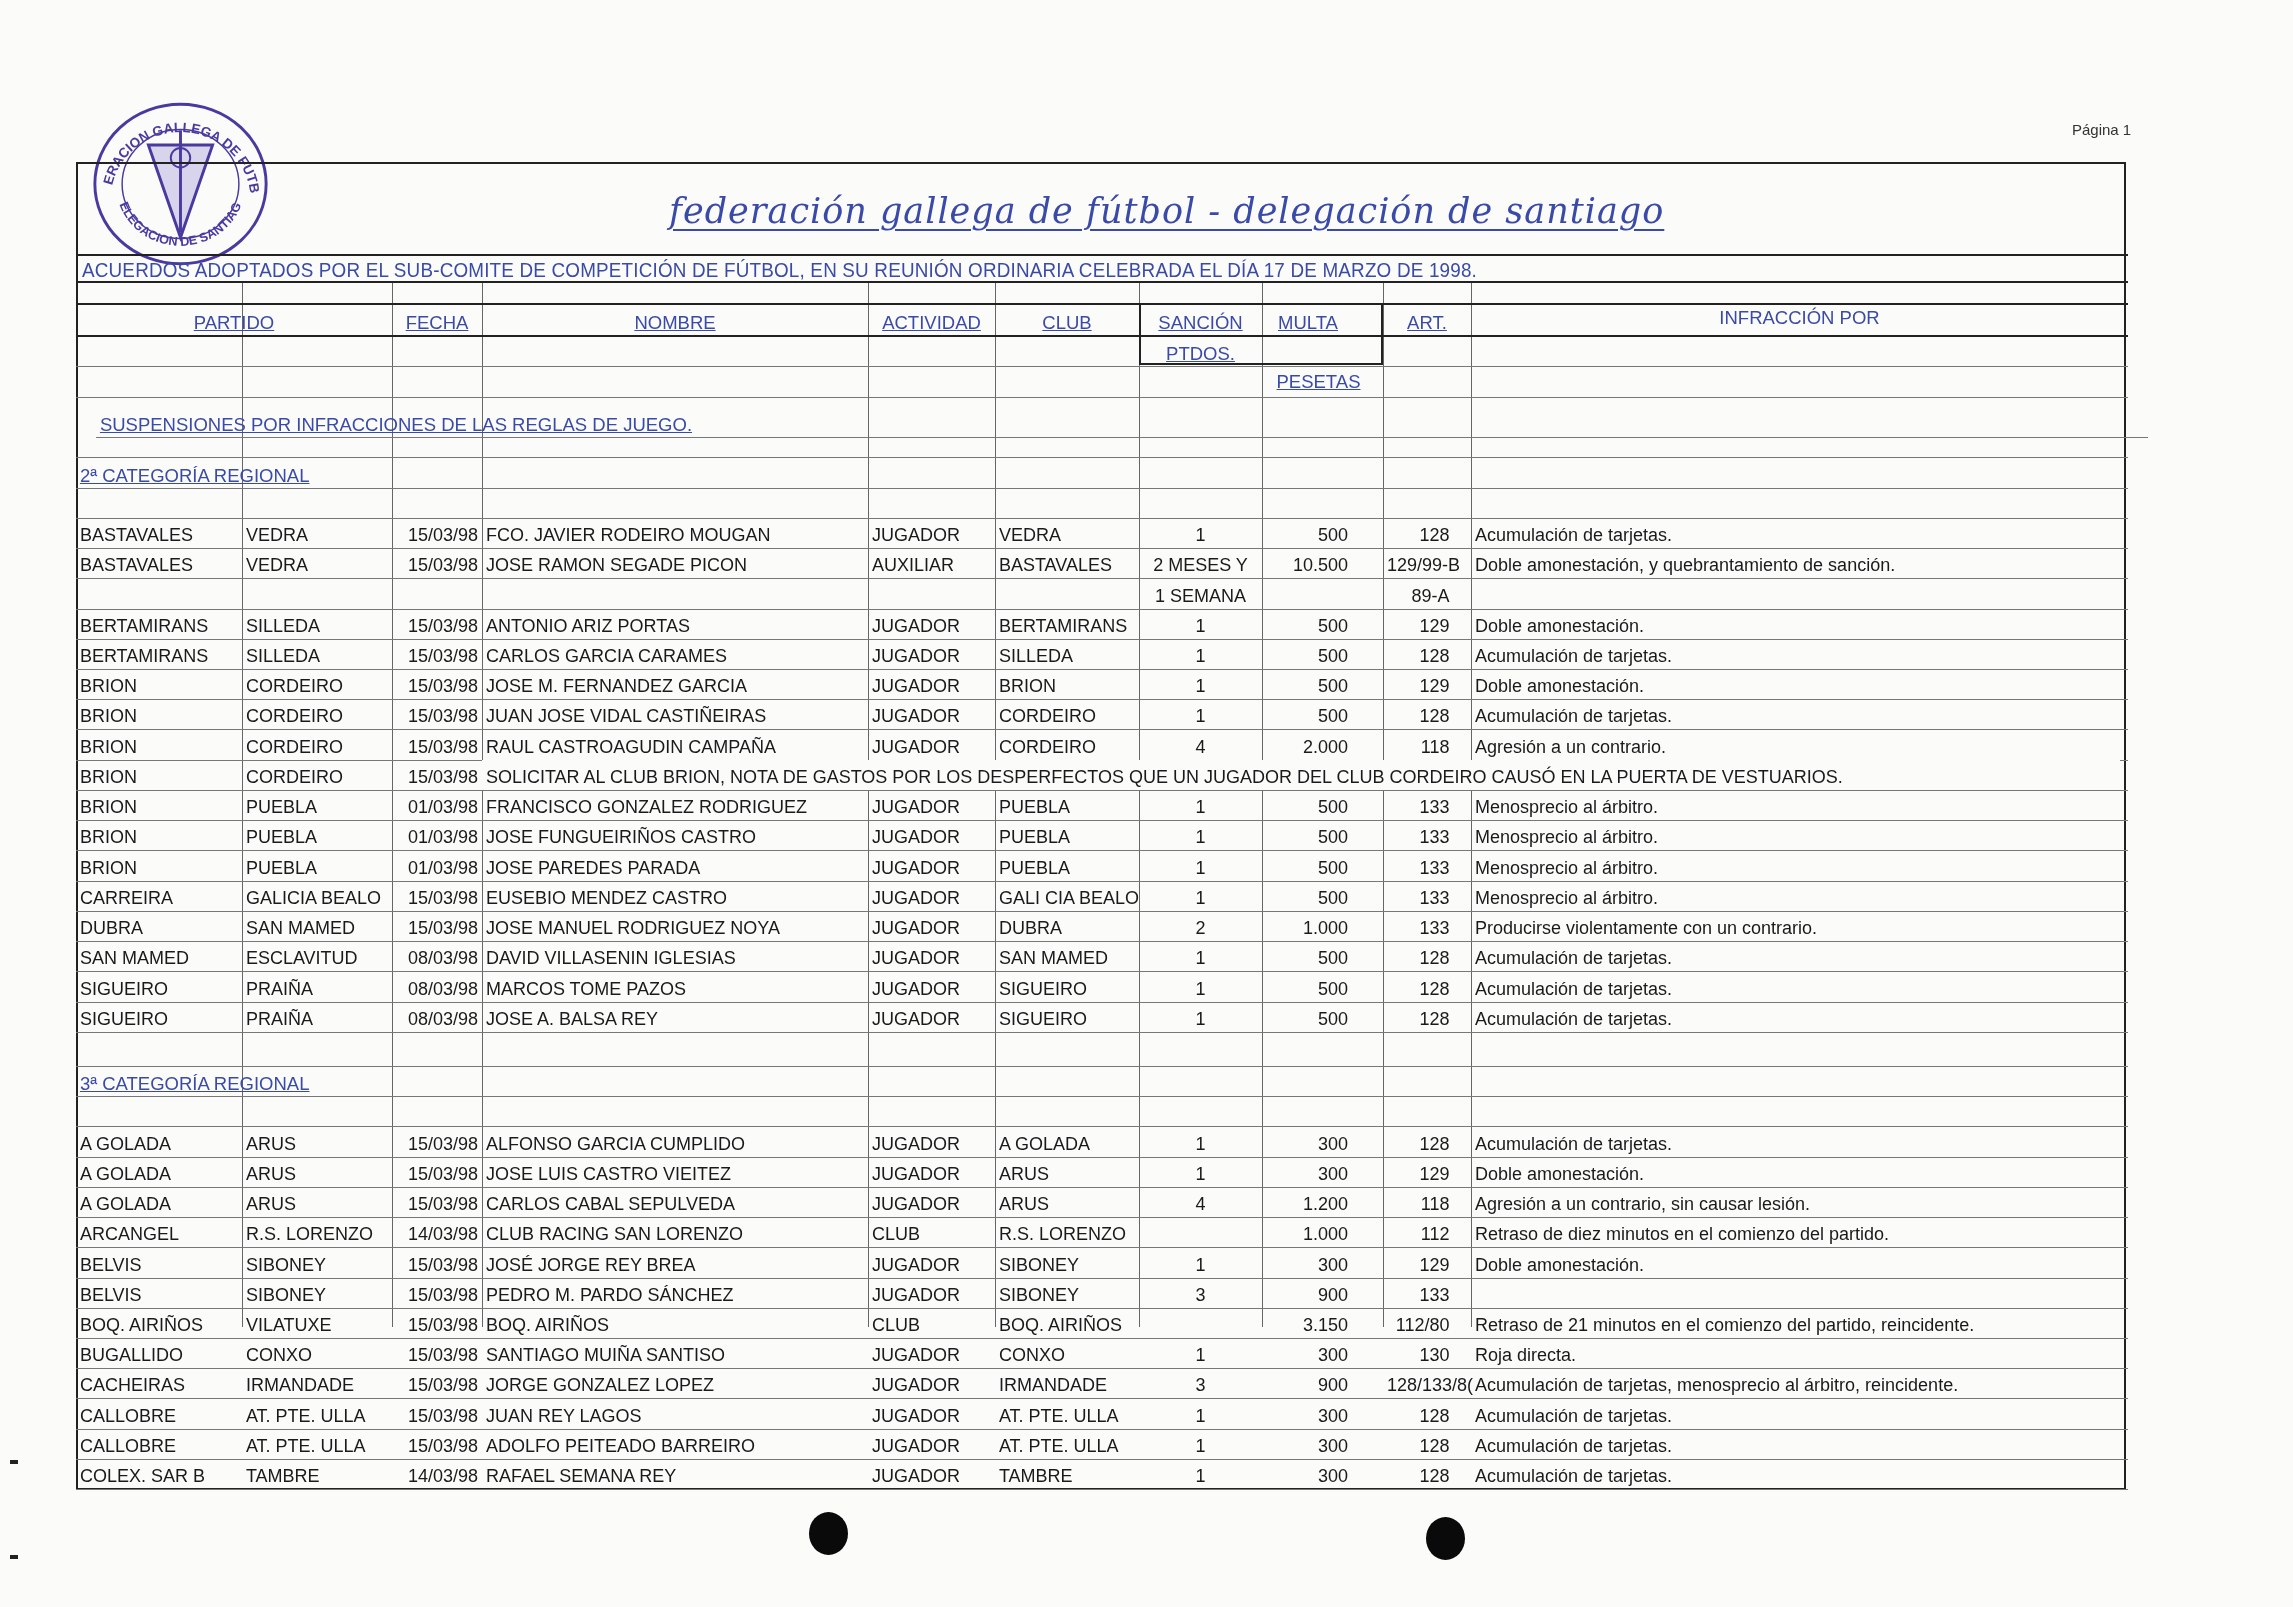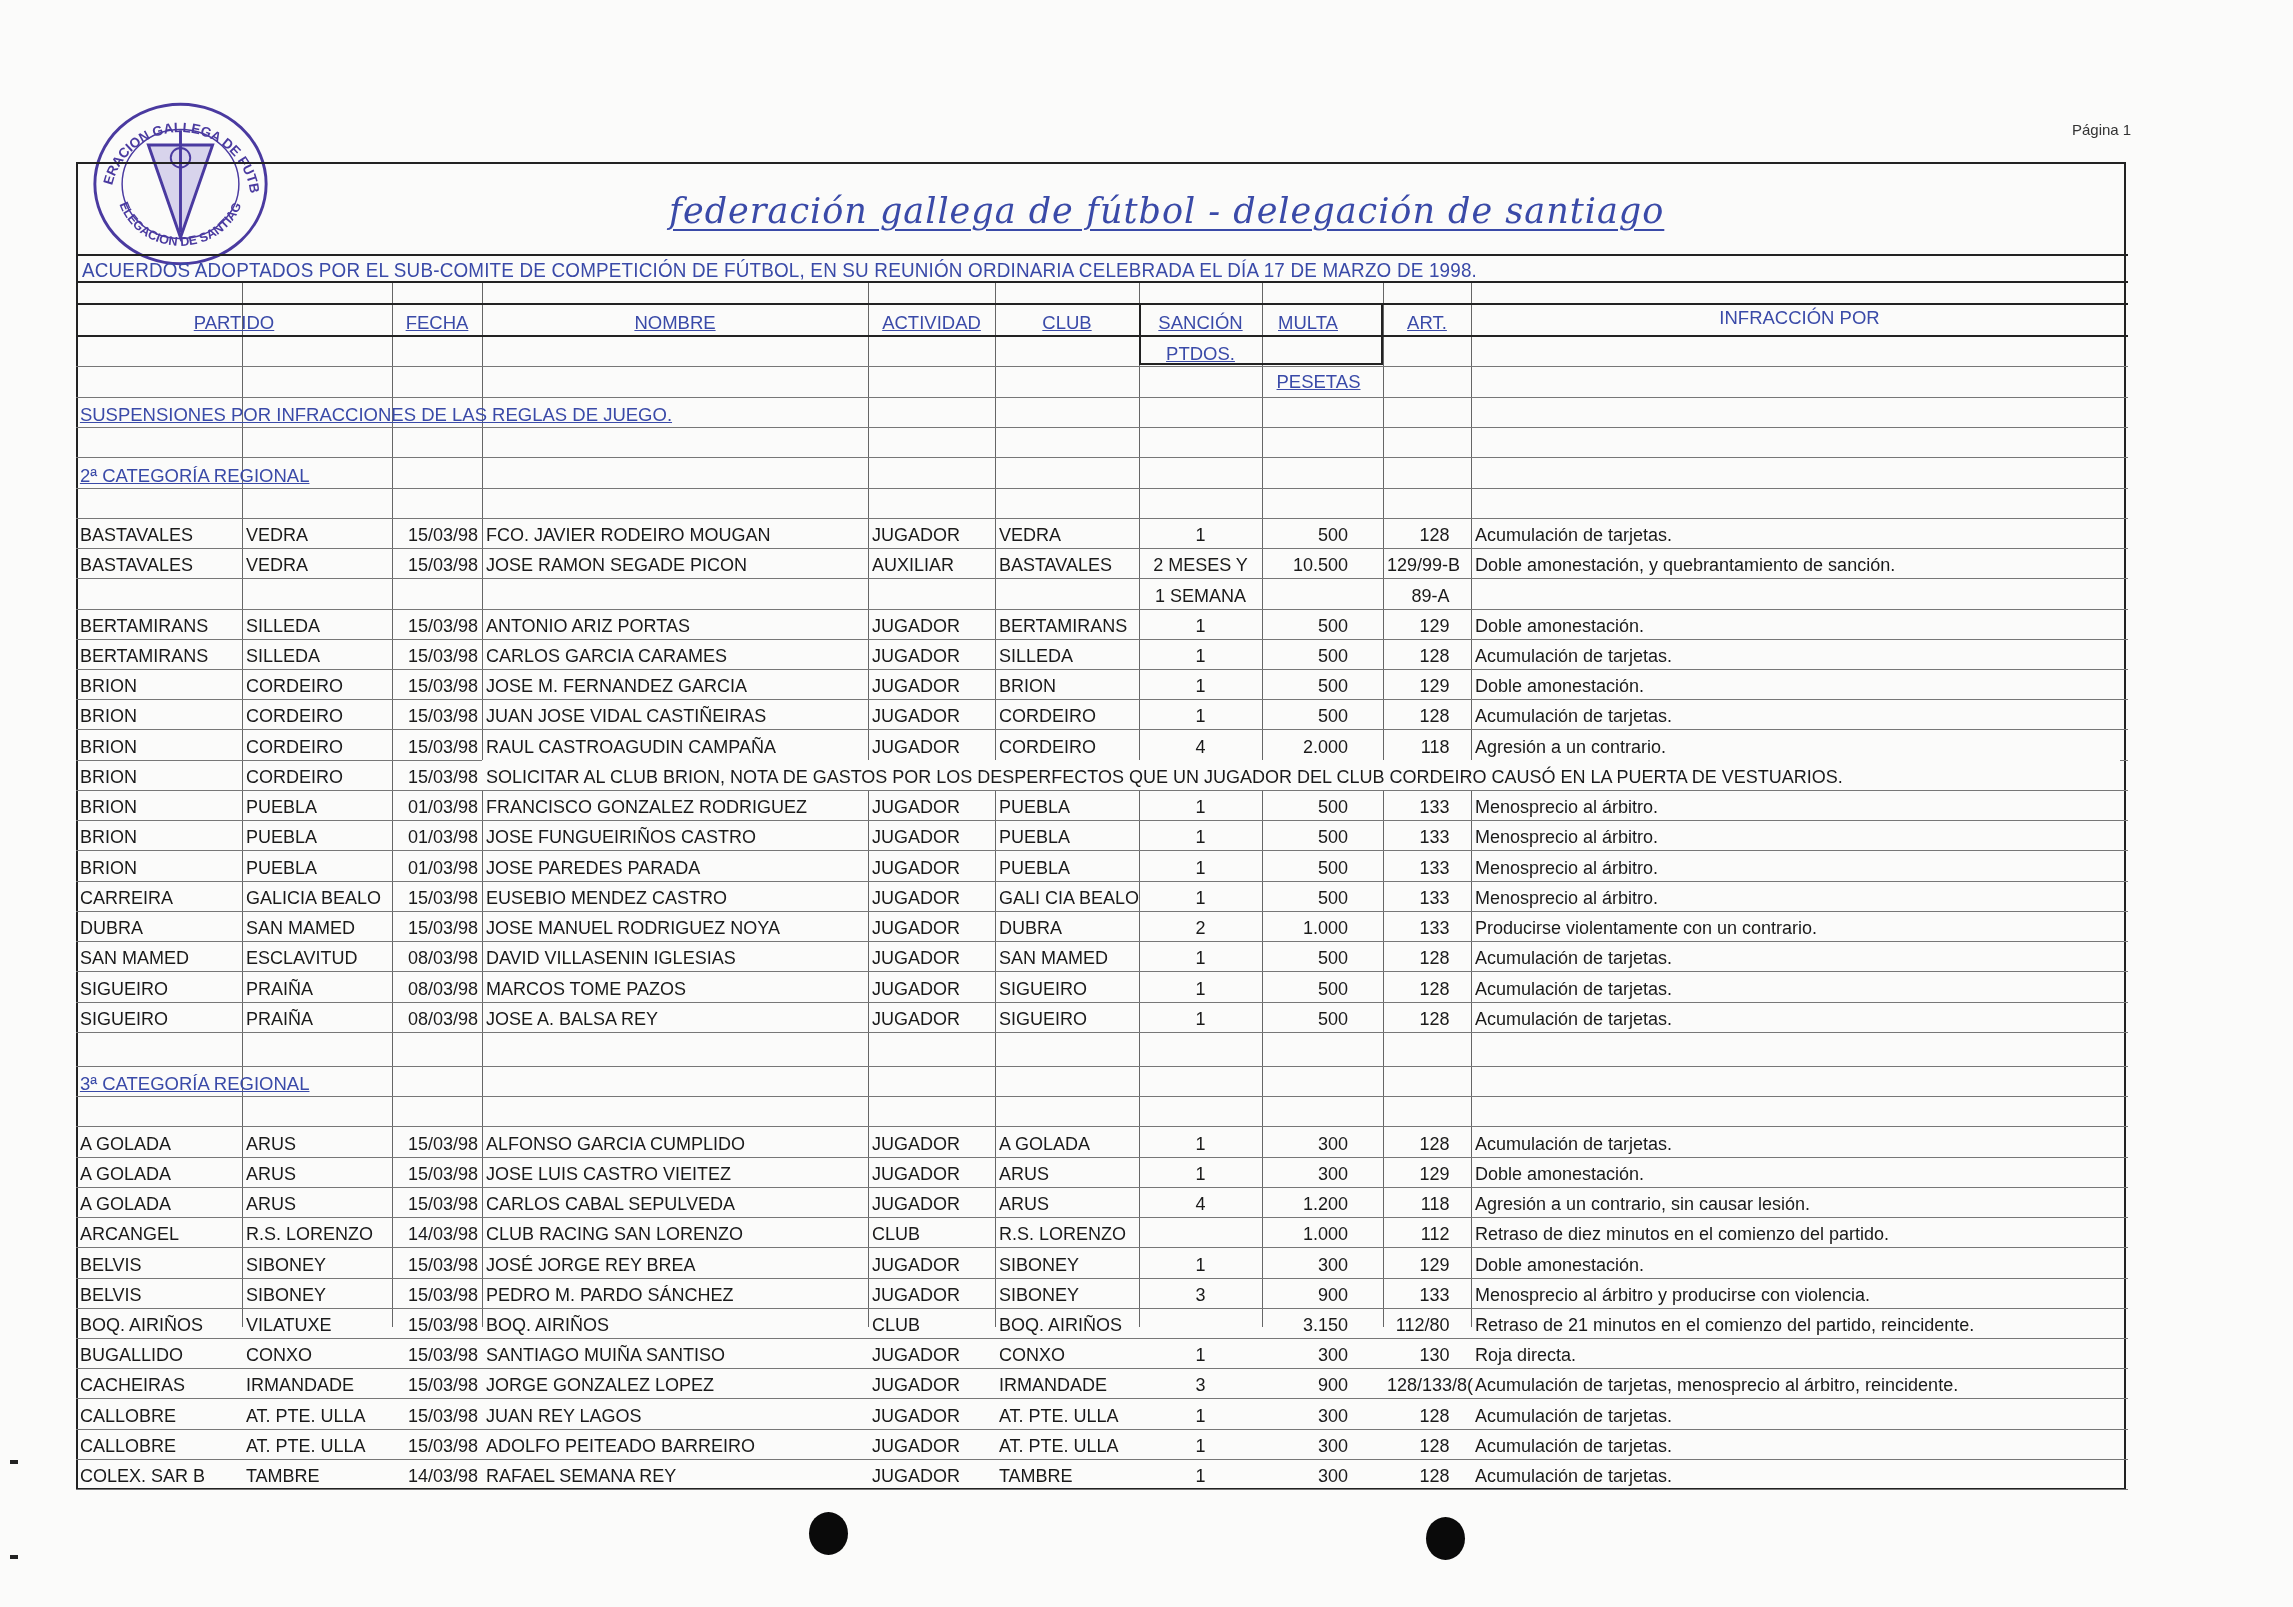--- a/index.html
+++ b/index.html
@@ -105,21 +105,21 @@
     <div class="cell hdr c-multa" style="text-align:left;padding-right:0;padding-left:16px;">MULTA</div>
     <div class="cell hdr c-art" style="text-align:center;padding-right:0;">ART.</div>
     <div class="cell hdr c-inf" style="text-decoration:none;line-height:25px;">INFRACCIÓN POR</div>
   </div>
   <div class="row" style="top:53px;">
     <div class="cell hdr c-sanc">PTDOS.</div>
     <div class="cell hdr c-multa" style="text-align:center;padding-right:8px;margin-top:28px;">PESETAS</div>
     <div style="position:absolute;left:1063px;top:-33px;width:244px;height:62px;border:2.9px solid #222;box-sizing:border-box;"></div>
   </div>
   <div class="row" style="top:84px;"></div>
-  <div class="row" style="top:114px;">
+  <div class="row" style="top:124px;margin-left:20px;">
     <div class="cell section" style="left:0;width:780px;">SUSPENSIONES POR INFRACCIONES DE LAS REGLAS DE JUEGO.</div>
   </div>
   <div class="row" style="top:144px;"></div>
   <div class="row" style="top:175px;">
     <div class="cell section" style="left:0;width:293px;">2ª CATEGORÍA REGIONAL</div>
   </div>
   <div class="row" style="top:205px;"></div>
 
   <div id="cat2-body">
       <div class="row" style="top: 235px;">
@@ -397,21 +397,20 @@
       <div class="row" style="top: 995px;">
         <div class="cell c-partA">BELVIS</div>
         <div class="cell c-partB">SIBONEY</div>
         <div class="cell c-fecha">15/03/98</div>
         <div class="cell c-nombre">PEDRO M. PARDO SÁNCHEZ</div>
         <div class="cell c-act">JUGADOR</div>
         <div class="cell c-club">SIBONEY</div>
         <div class="cell c-sanc">3</div>
         <div class="cell c-multa">900</div>
         <div class="cell c-art">133</div>
-        <div class="cell c-inf">Menosprecio al árbitro y producirse con violencia.</div>
       </div>
       <div class="row" style="top: 1025px;">
         <div class="cell c-partA">BOQ. AIRIÑOS</div>
         <div class="cell c-partB">VILATUXE</div>
         <div class="cell c-fecha">15/03/98</div>
         <div class="cell c-nombre">BOQ. AIRIÑOS</div>
         <div class="cell c-act">CLUB</div>
         <div class="cell c-club">BOQ. AIRIÑOS</div>
         <div class="cell c-sanc"></div>
         <div class="cell c-multa">3.150</div>

